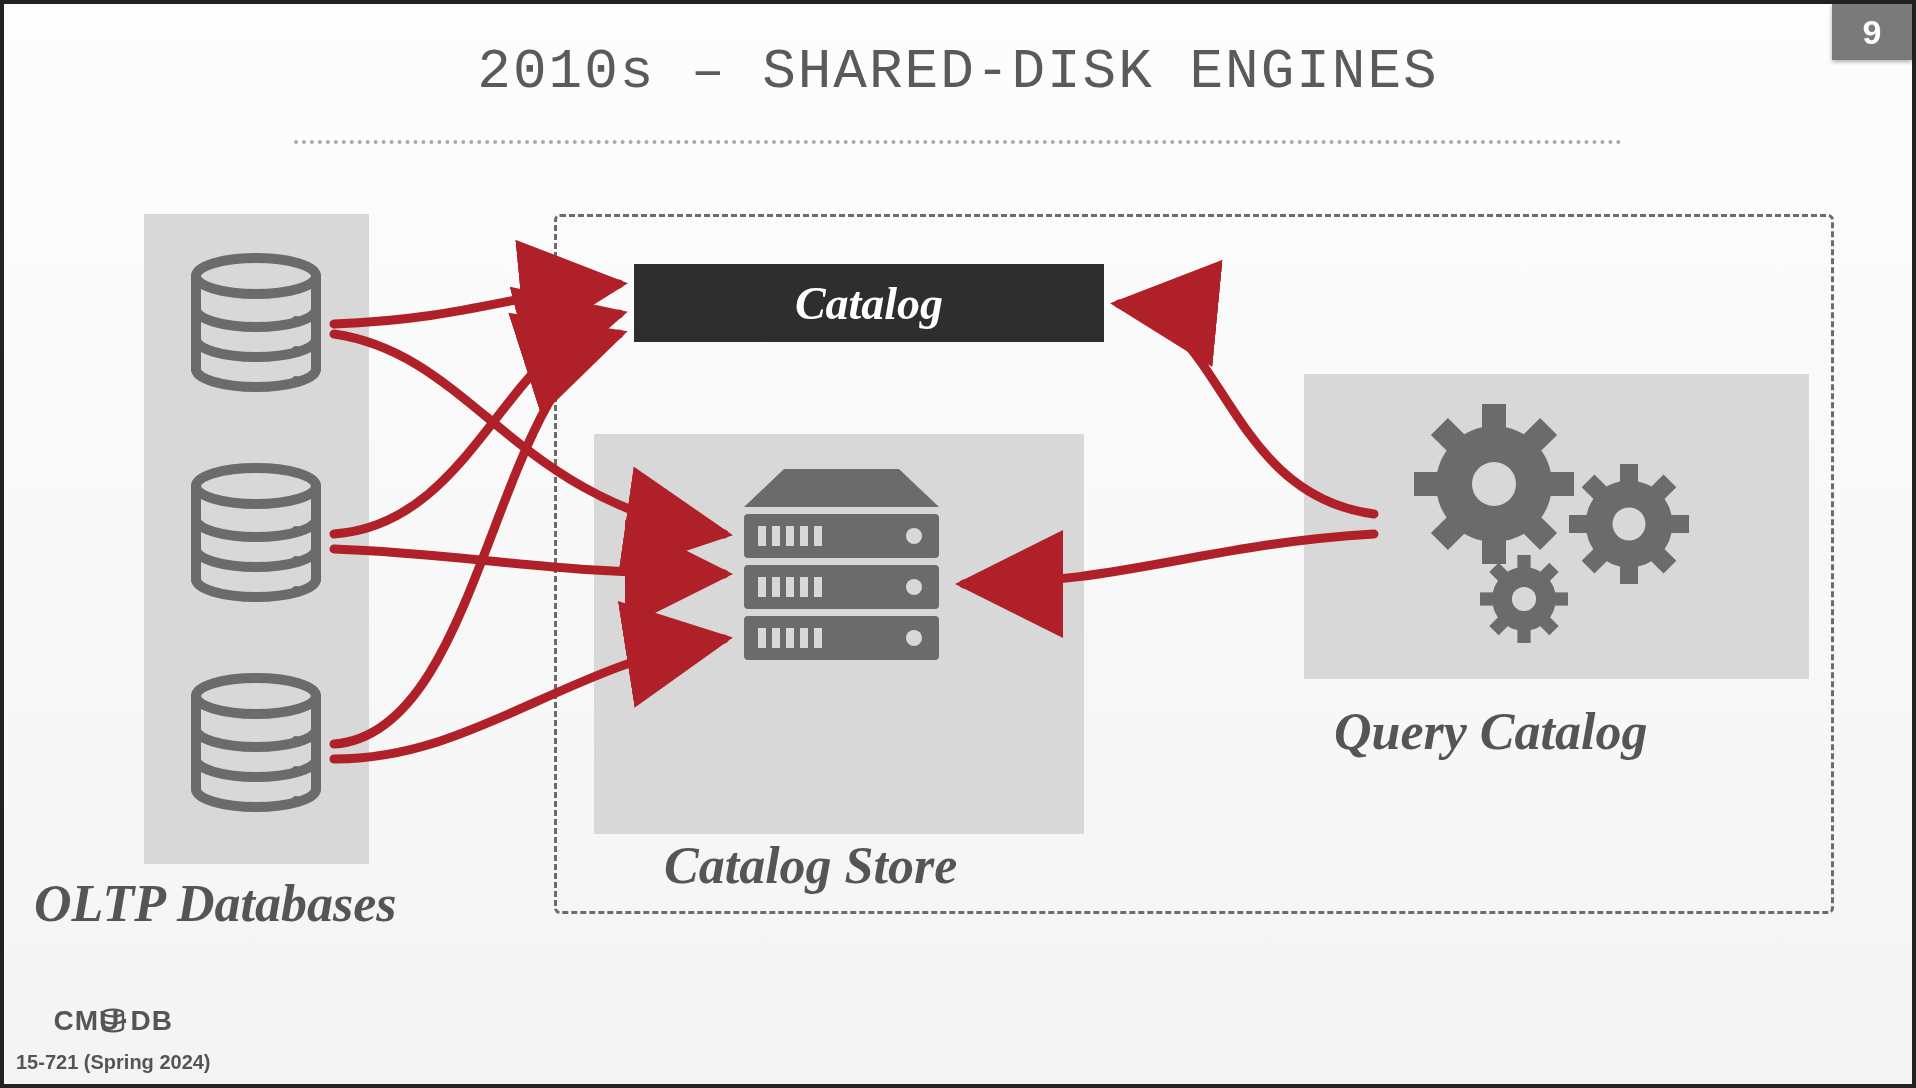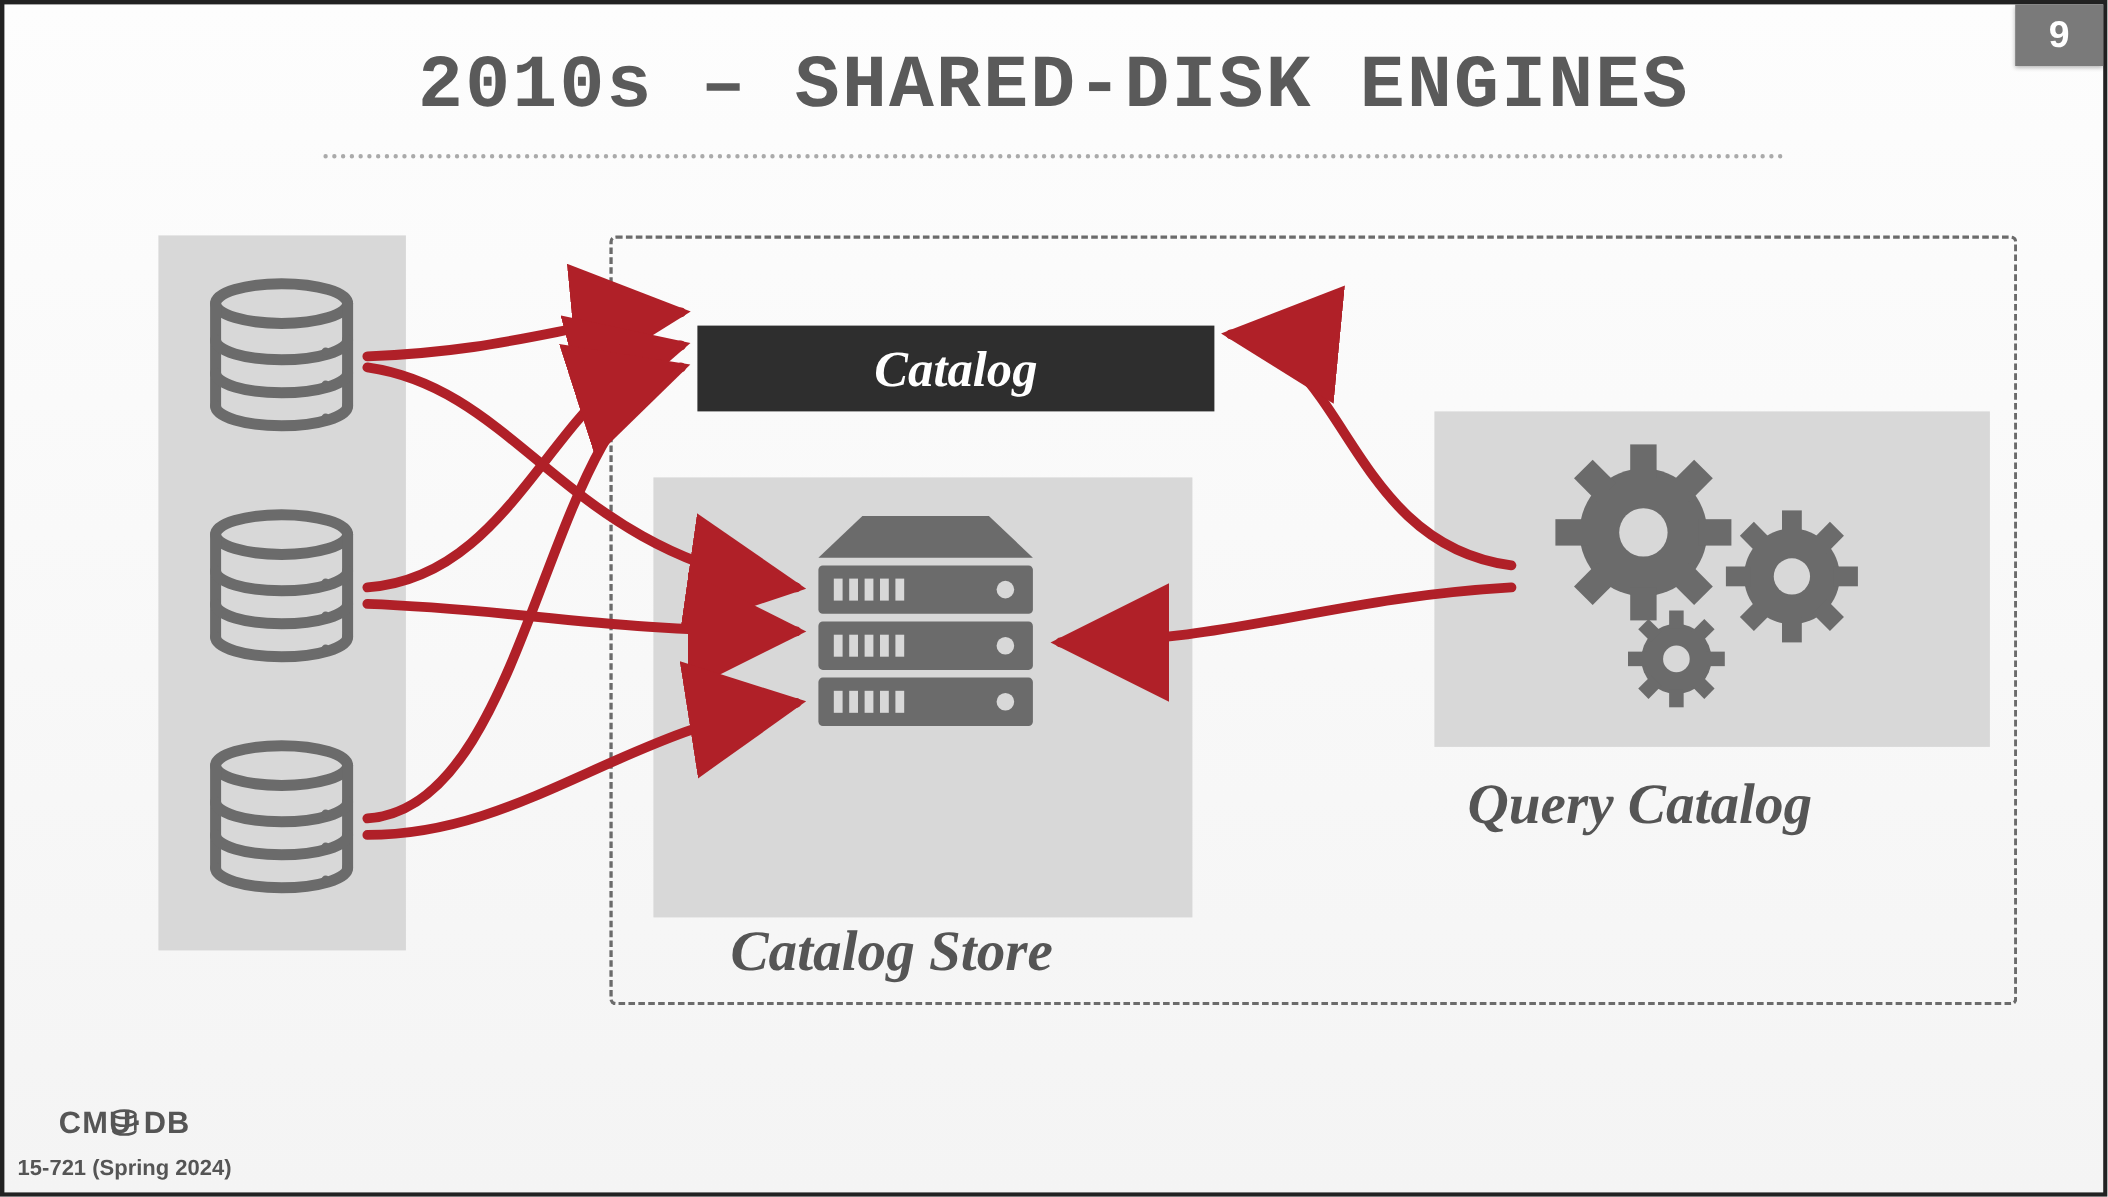--- a/index.html
+++ b/index.html
@@ -17,36 +17,36 @@
   .pagenum{
     position:absolute;top:0;right:0;
     width:80px;height:56px;background:#7a7a7a;color:#fff;
     font-family:Helvetica,Arial,sans-serif;font-size:34px;font-weight:600;
     display:flex;align-items:center;justify-content:center;
     box-shadow:0 2px 4px rgba(0,0,0,.3);
   }
   
   .title{
     position:absolute;left:0;right:0;top:36px;text-align:center;
-    font-family:"Courier New",Consolas,monospace;font-weight:700;
-    font-size:68px;letter-spacing:2px;color:#5a5a5a;
+    font-family:"Courier New",Consolas,monospace;font-weight:400;
+    font-size:56px;letter-spacing:2px;color:#5a5a5a;
   }
   .title-underline{
     position:absolute;left:290px;right:290px;top:136px;height:0;
     border-bottom:4px dotted #aaa;
   }
   
   .stage{position:absolute;left:40px;right:40px;top:170px;bottom:150px;}
   .box{position:absolute;box-sizing:border-box;}
   .grey-box{background:#d8d8d8;}
   .dashed-box{border:3px dashed #6b6b6b;border-radius:6px;}
   .catalog-box{
     background:#2e2e2e;color:#fff;
     display:flex;align-items:center;justify-content:center;
-    font-style:italic;font-weight:700;font-size:46px;font-family:Georgia,serif;margin-top:32px;
+    font-style:italic;font-weight:700;font-size:46px;font-family:Georgia,serif;
   }
   .label{
     position:absolute;font-style:italic;font-weight:700;
     font-size:52px;color:#555;font-family:Georgia,serif;white-space:nowrap;
   }
   
   .footer{
     position:absolute;left:12px;bottom:10px;color:#555;
     font-family:Helvetica,Arial,sans-serif;
   }
@@ -102,20 +102,21 @@
           <path d="M132 22 V115"></path>
         <path d="M12 55 A60 18 0 0 0 132 55"></path>
         <path d="M12 85 A60 18 0 0 0 132 85"></path>
         <path d="M12 115 A60 18 0 0 0 132 115"></path>
         <circle cx="112" cy="66" r="4" fill="#6b6b6b" stroke="none"></circle>
         <circle cx="112" cy="96" r="4" fill="#6b6b6b" stroke="none"></circle>
         <circle cx="112" cy="126" r="4" fill="#6b6b6b" stroke="none"></circle>
       </g>
     </svg>
 
+    <div class="label" style="left:-10px;top:700px;">OLTP Databases</div>
 
     <div class="box dashed-box" style="left:510px;top:40px;width:1280px;height:700px;"></div>
 
     <div class="box catalog-box" style="left:590px;top:90px;width:470px;height:78px;">
       <span>Catalog</span>
     </div>
 
     <div class="box grey-box" style="left:550px;top:260px;width:490px;height:400px;"></div>
 
     <svg style="left:700px;top:295px;width:195px;height:200px;">

